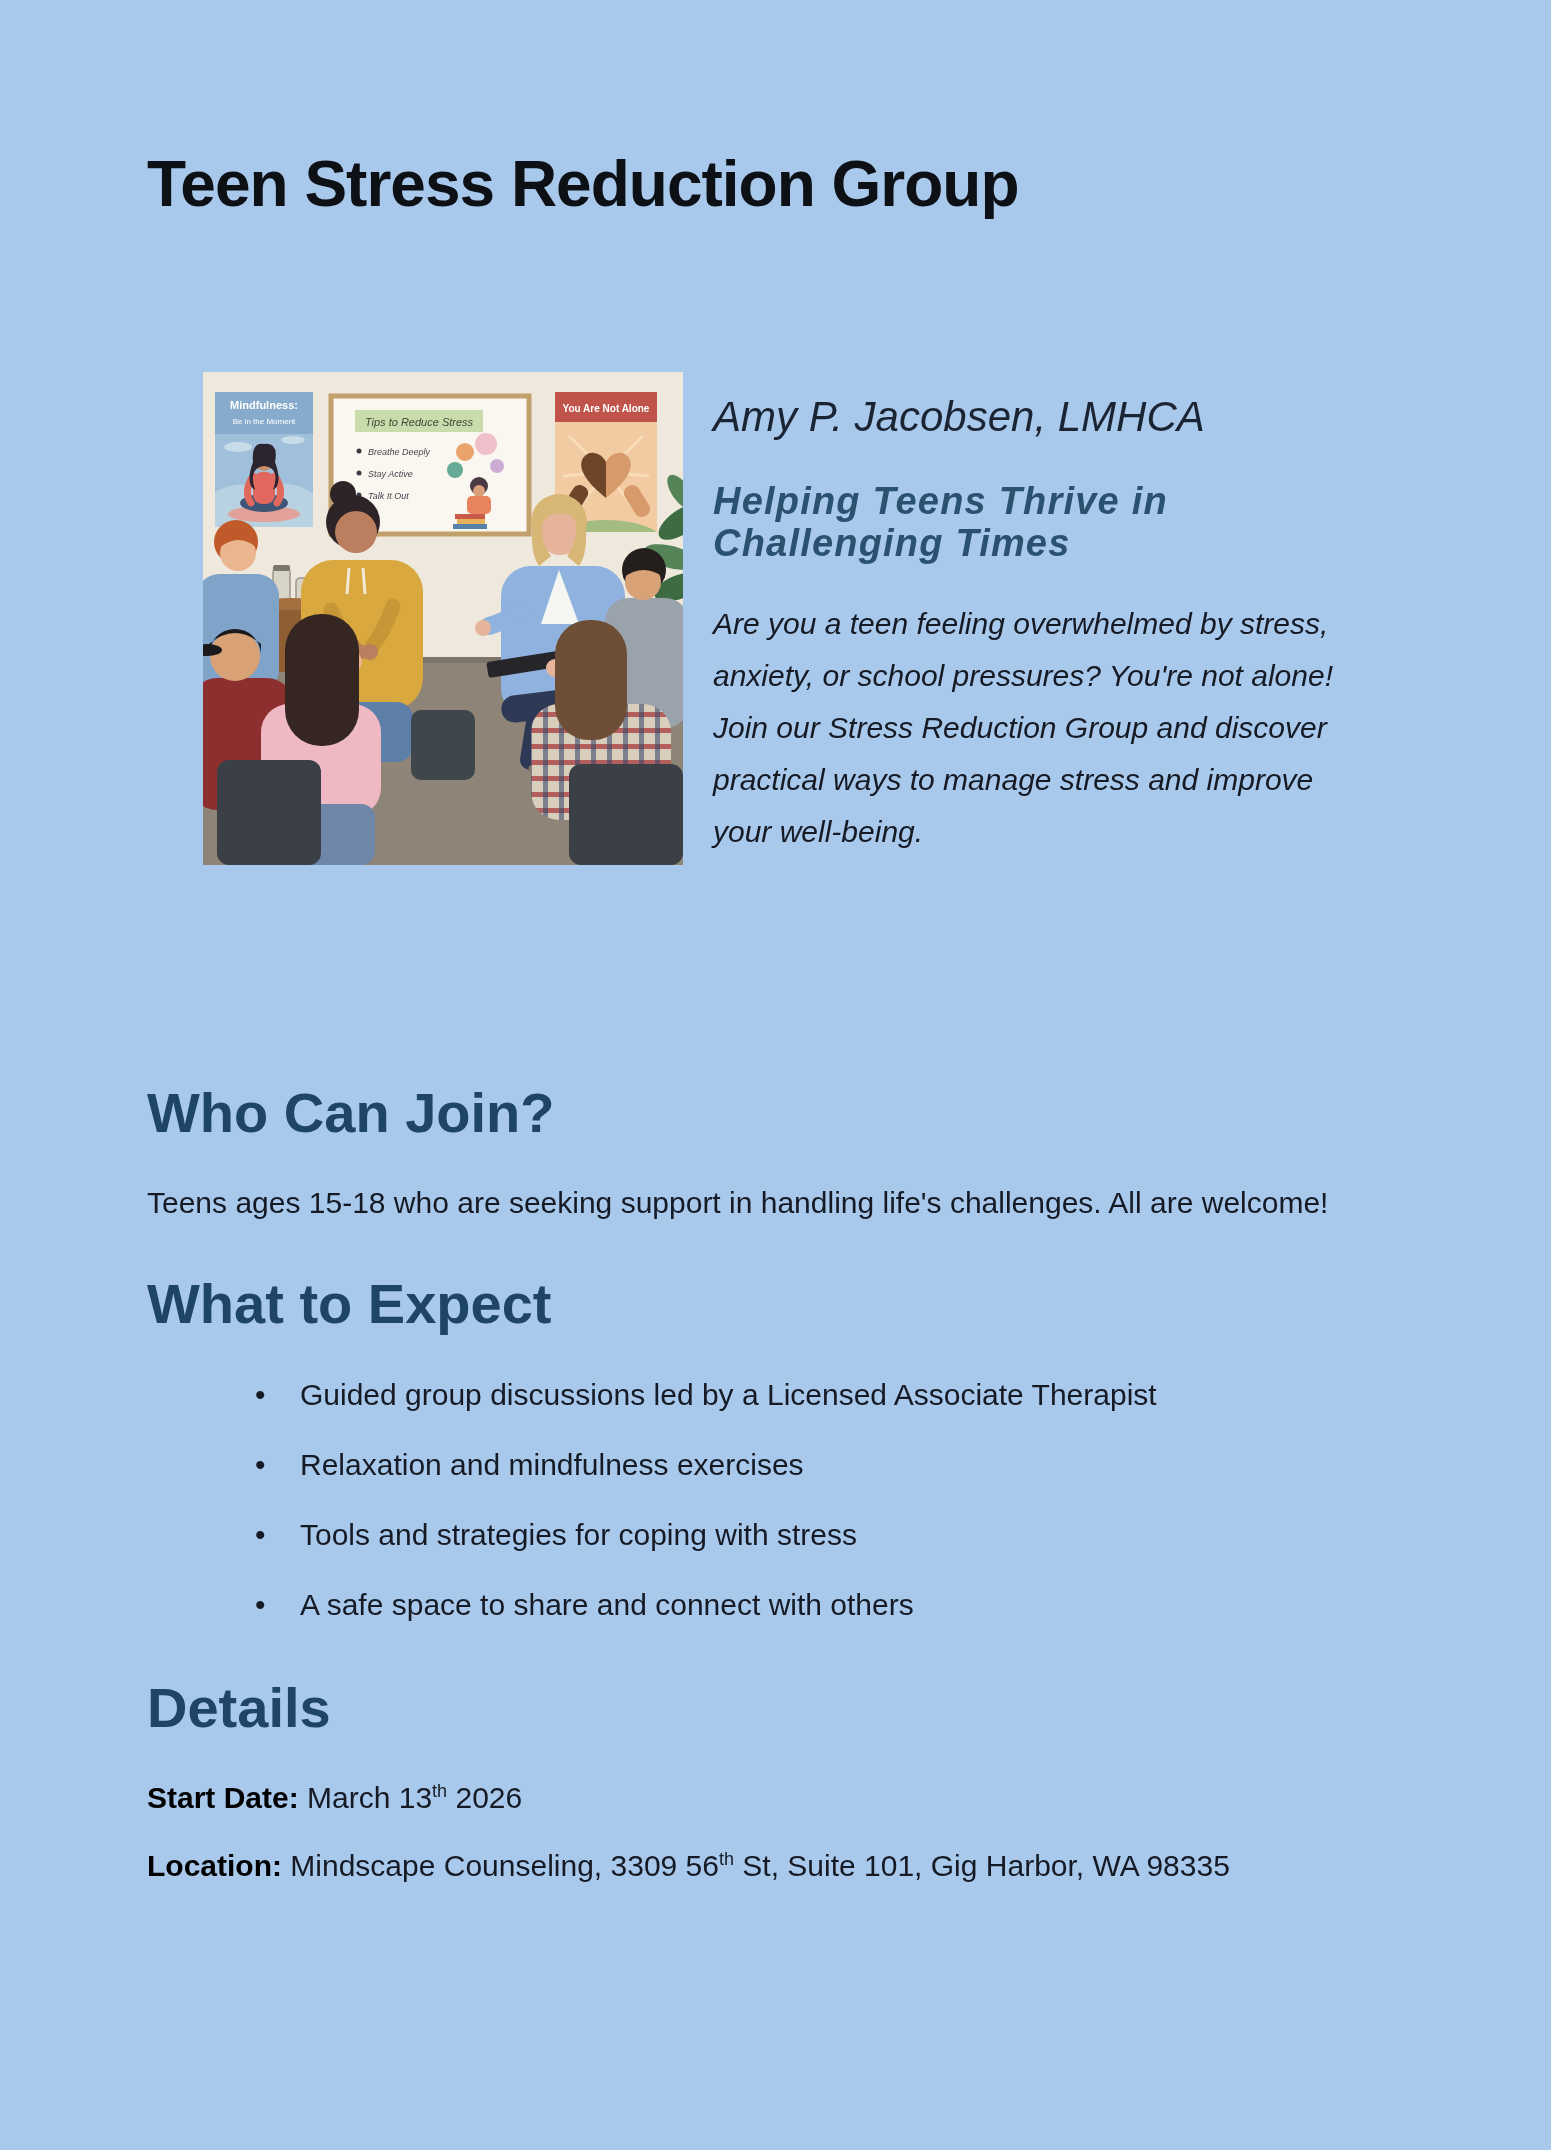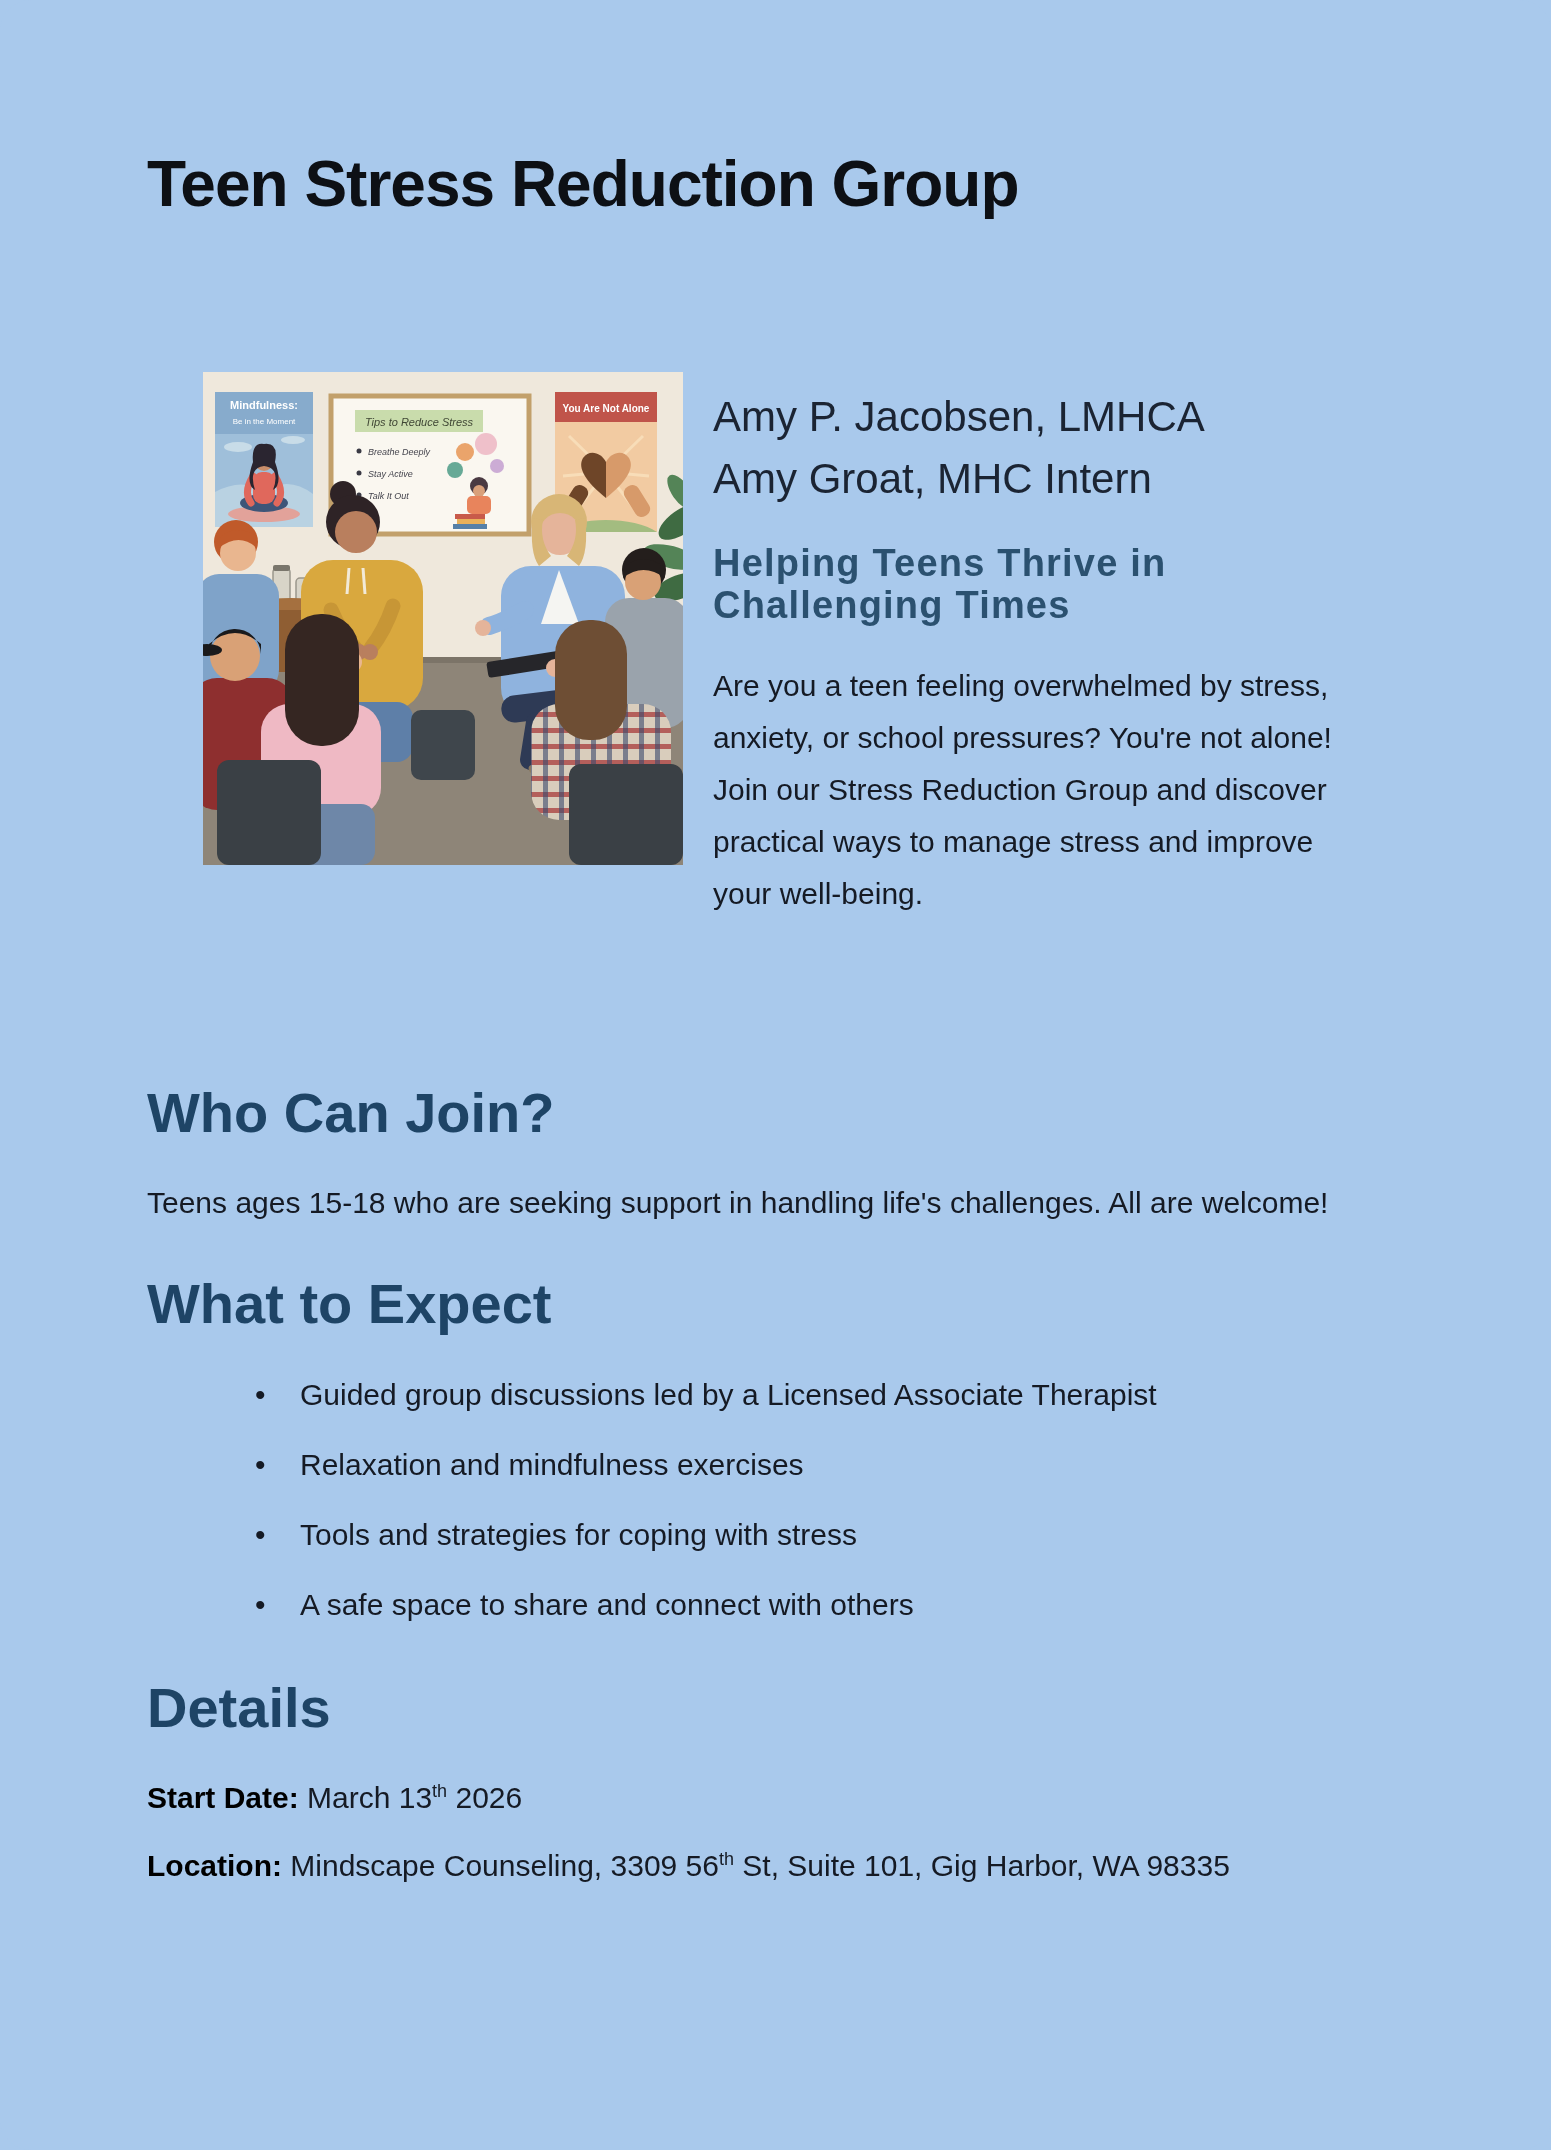--- a/index.html
+++ b/index.html
@@ -21,21 +21,21 @@
     font-weight:600;
     letter-spacing:-1px;
     color:#0d1015;
     line-height:1.15;
   }
 
   .hero { display:flex; margin-top:150px; margin-left:56px; gap:30px; }
   .photo-wrap { flex:none; width:480px; height:591px; }
   .photo-wrap svg { display:block; width:480px; height:493px; }
 
-  .hero-text { width:624px; padding-top:14px; }
+  .hero-text { width:624px; padding-top:14px;font-style:italic; }
   .names p { font-size:42px; line-height:62px; color:#1b2433; }
   .tagline {
     margin-top:32px;
     font-size:38px; font-weight:bold; letter-spacing:1.2px;
     line-height:42px; color:#2b5170; max-width:600px;
   }
   .intro { margin-top:34px; font-size:30px; line-height:52px; color:#151a24; }
 
   h2.section { font-size:56px; font-weight:bold; color:#1e4466; line-height:1.15; }
   h2.who    { margin-top:118px; }
@@ -226,21 +226,20 @@
             <rect x="14" y="388" width="104" height="105" rx="12" fill="#3a4045"></rect>
             <rect x="366" y="392" width="114" height="101" rx="12" fill="#3a4045"></rect>
             <rect x="208" y="338" width="64" height="70" rx="10" fill="#3f464c"></rect>
           </g>
         </svg>
       </div>
 
       <div class="hero-text">
         <div class="names">
           <p>Amy P. Jacobsen, LMHCA</p>
-          <p>Amy Groat, MHC Intern</p>
         </div>
         <p class="tagline">Helping Teens Thrive in Challenging Times</p>
         <p class="intro">Are you a teen feeling overwhelmed by stress, anxiety, or school pressures? You're not alone! Join our Stress Reduction Group and discover practical ways to manage stress and improve your well-being.</p>
       </div>
     </div>
 
     <h2 class="section who">Who Can Join?</h2>
     <p class="body-text">Teens ages 15-18 who are seeking support in handling life's challenges. All are welcome!</p>
 
     <h2 class="section what">What to Expect</h2>

